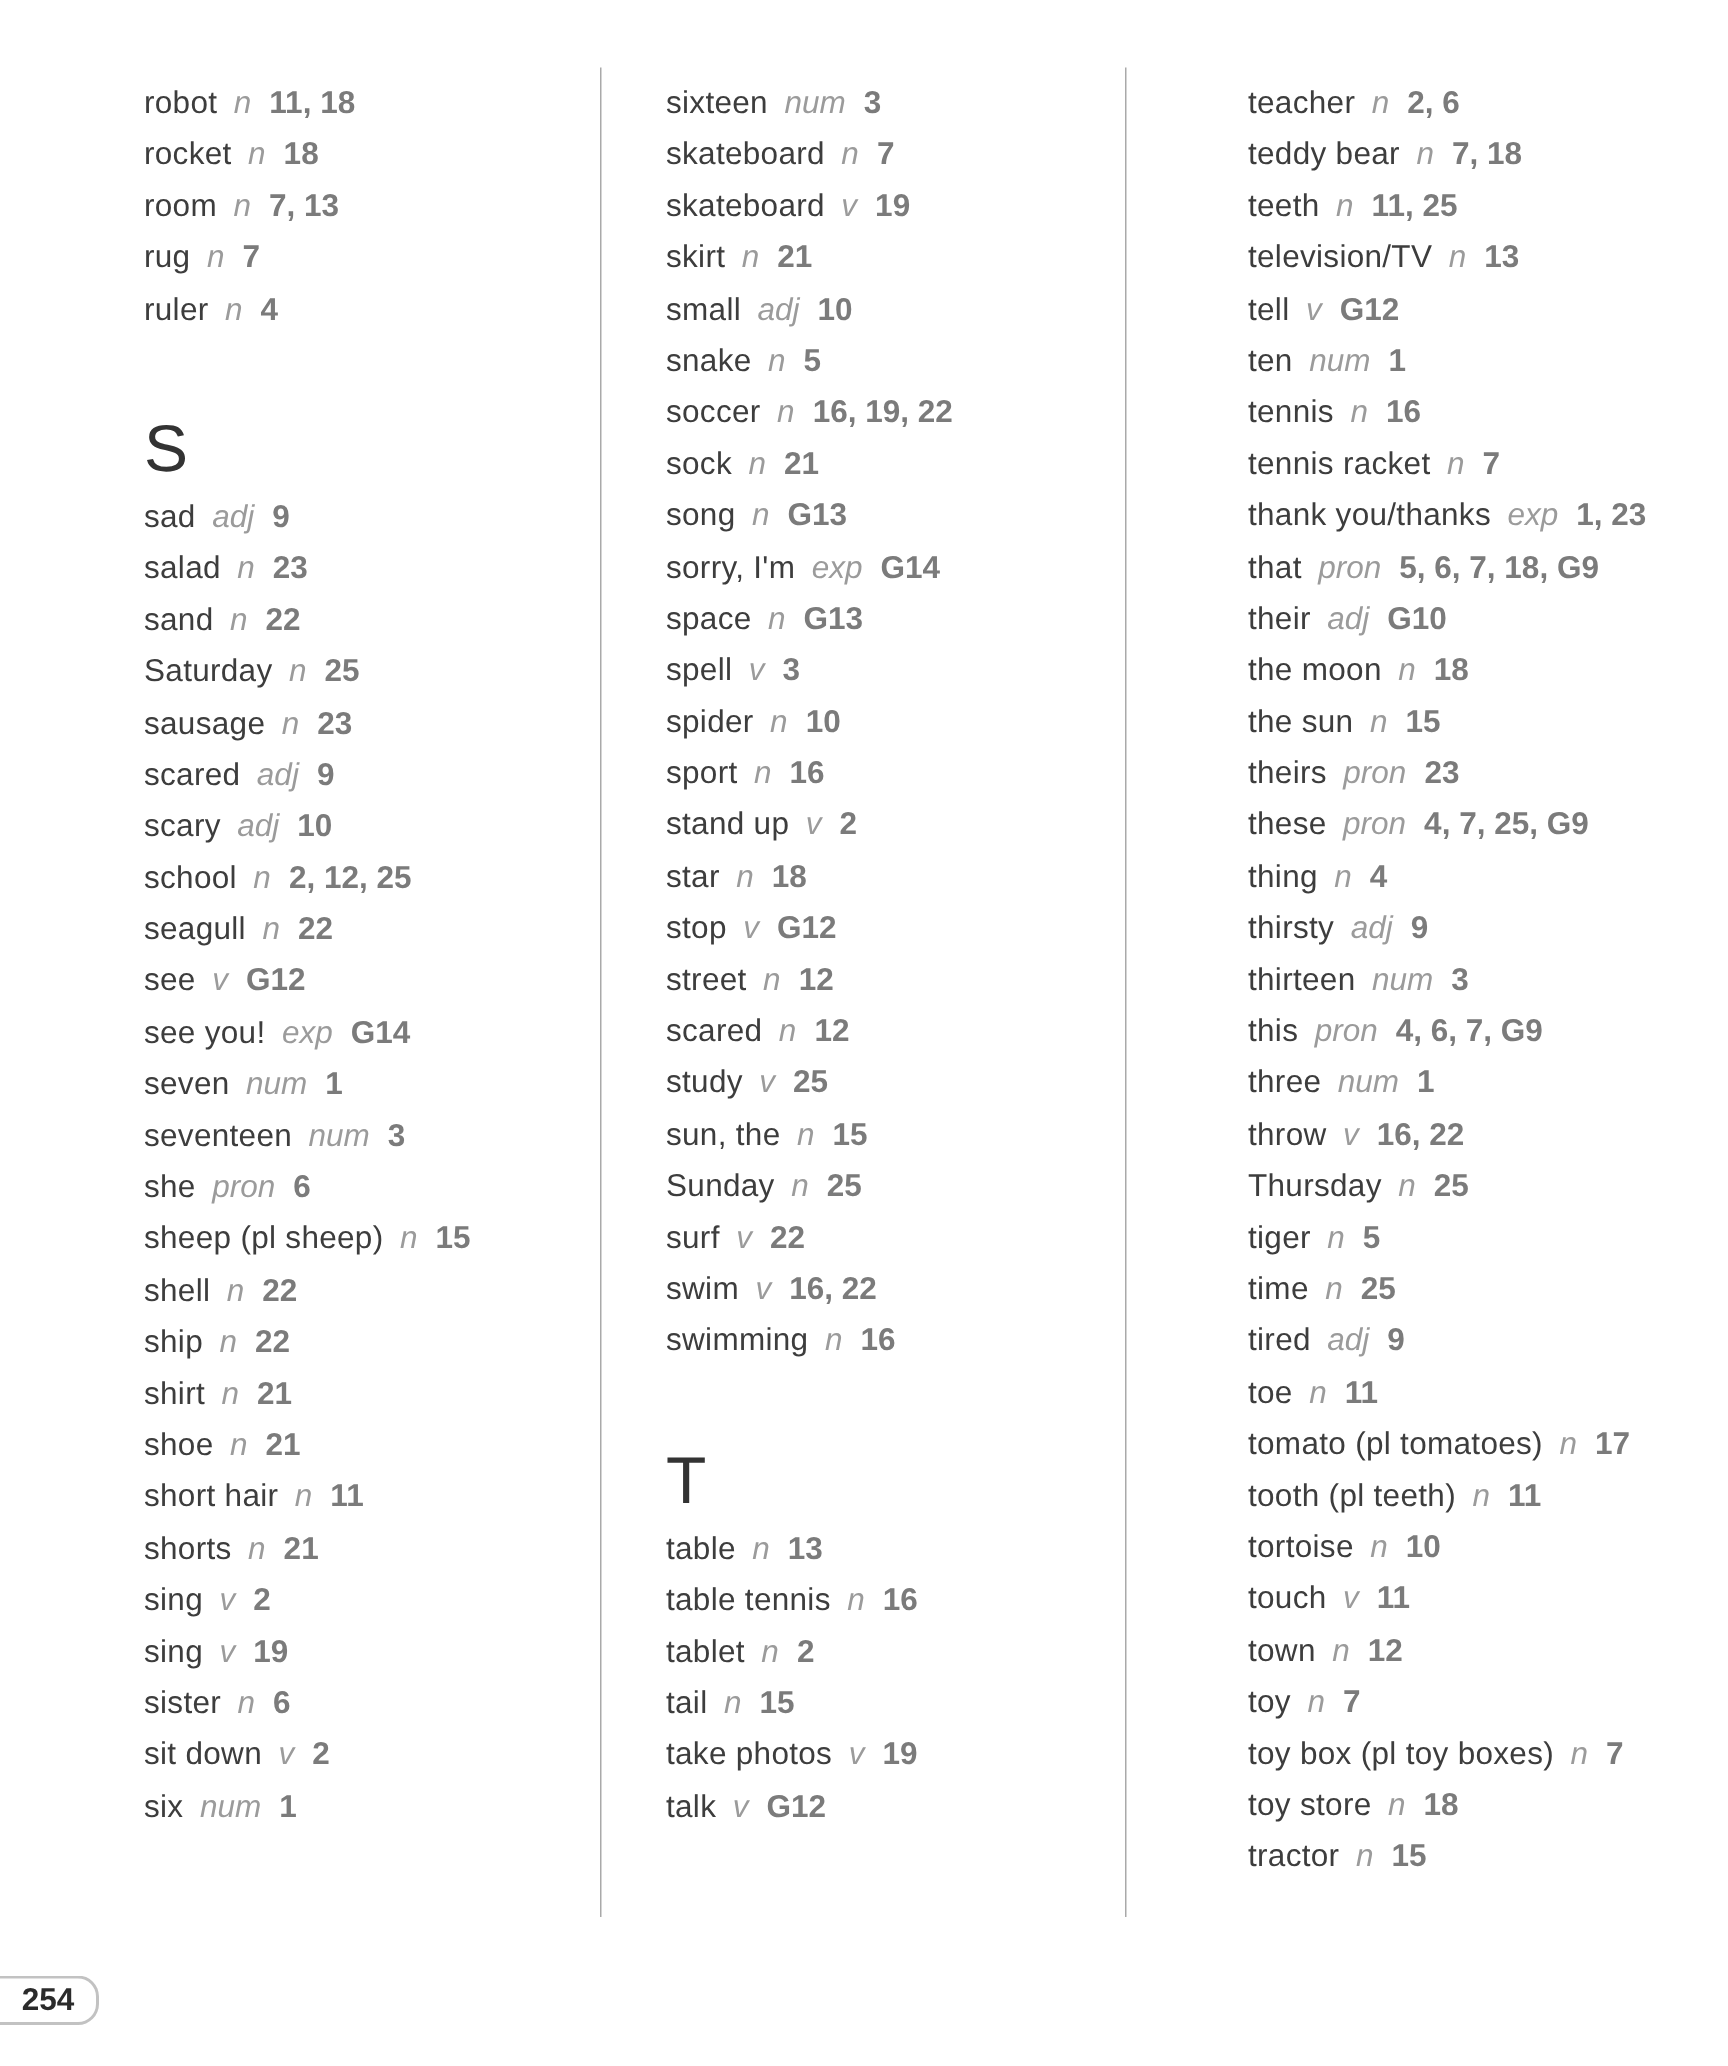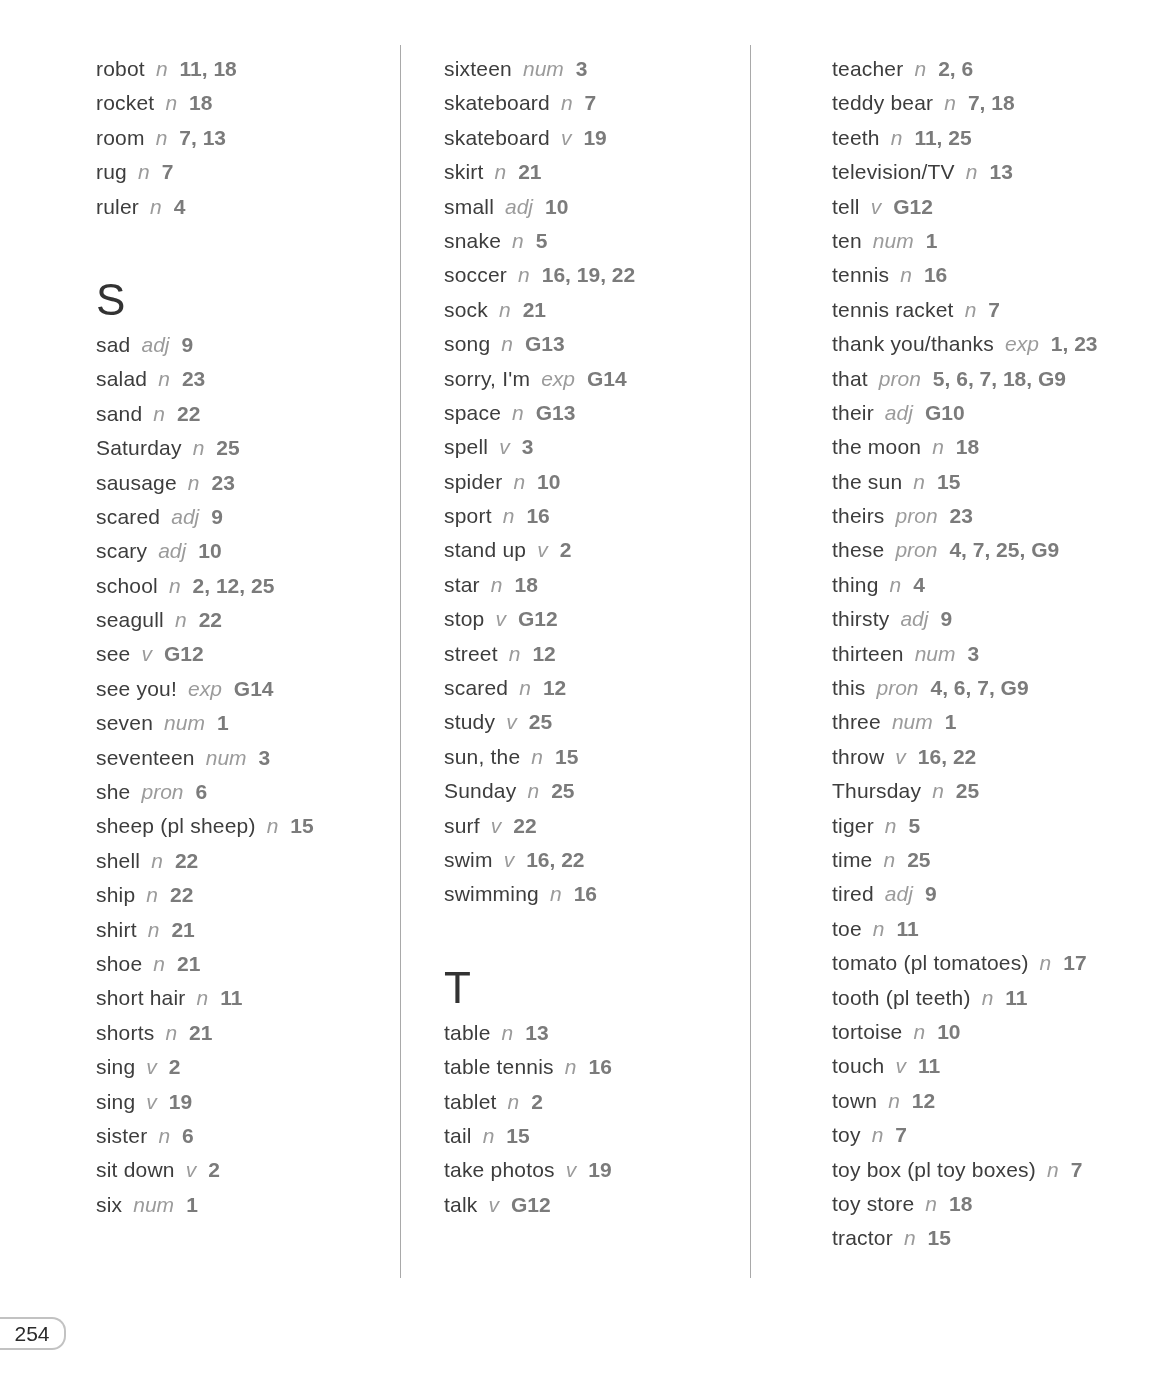--- a/index.html
+++ b/index.html
@@ -70,21 +70,21 @@
     height: 33px;
     background: #ffffff;
     border: 2px solid #c2c2c2;
     border-left: none;
     border-radius: 0 14px 14px 0;
     box-sizing: border-box;
     display: flex;
     align-items: center;
     justify-content: center;
     font-size: 21px;
-    font-weight: normal;
+    font-weight: bold;
     color: #2b2b2b;
   }
 </style>
 </head>
 <body>
 
 <div class="page">
   <div class="column col-1">
       <div class="entry"><span class="word">robot</span><span class="pos">n</span><span class="pages">11, 18</span></div>
       <div class="entry"><span class="word">rocket</span><span class="pos">n</span><span class="pages">18</span></div>

